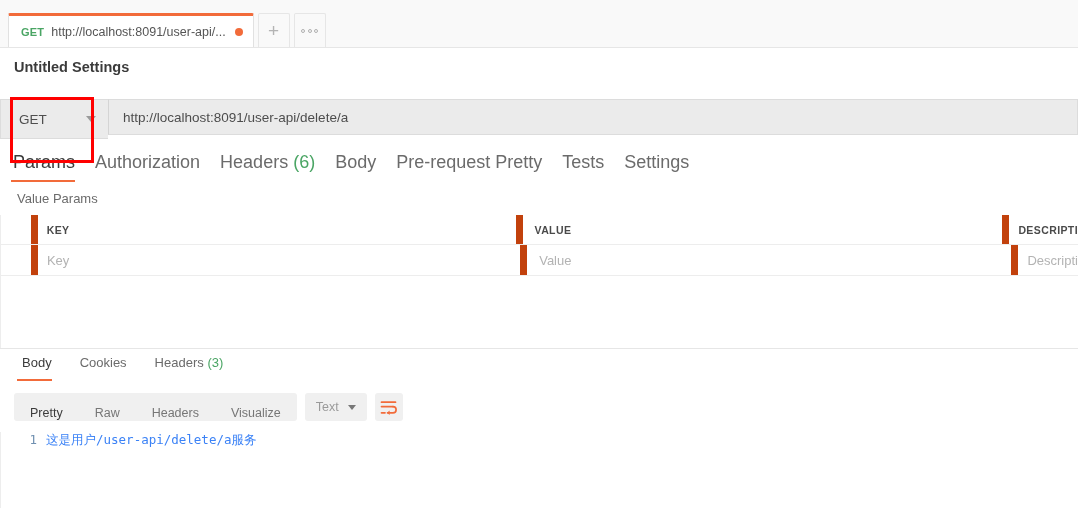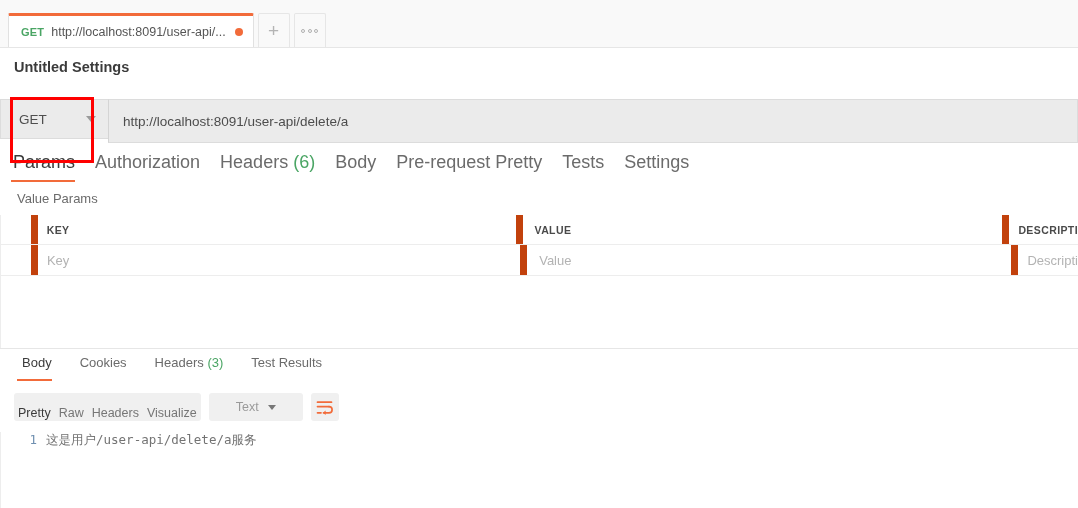--- a/index.html
+++ b/index.html
@@ -55,21 +55,21 @@
   
   .urlrow { position:absolute; left:0; top:99px; width:1078px; height:40px; display:flex; }
   .method-box {
     width:108px; height:40px; background:#ebebeb; border:1px solid #dcdcdc;
     border-right:none; display:flex; align-items:center; justify-content:space-between;
     padding:0 12px 0 18px;
   }
   .method-box .mlabel { font-size:13.5px; color:#4f4f4f; }
   .caret { width:0;height:0;border-left:5px solid transparent;border-right:5px solid transparent;border-top:6px solid #9a9a9a; }
   .url-box {
-    flex:1; height:44px; background:#ebebeb;
+    flex:1; height:36px; background:#ebebeb;
     border:1px solid #dcdcdc; border-left:1px solid #d4d4d4;
     display:flex; align-items:center; padding-left:14px;
   }
   .url-box .utext { font-size:13.5px; color:#4d4d4d; }
 
   
   .redbox {
     position:absolute; left:10px; top:97px; width:84px; height:66px;
     border:3px solid #ff0000; z-index:40; pointer-events:none;
   }
@@ -110,32 +110,32 @@
   
   .restabs { position:absolute; left:0; top:355px; width:1078px; height:26px; display:flex; padding-left:8px; }
   .rstab { position:relative; font-size:13px; color:#6b6b6b; padding:0 14px 8px 14px; white-space:nowrap; }
   .rstab.active { color:#3b3b3b; }
   .rstab.active::after { content:""; position:absolute; left:9px; right:14px; bottom:0; height:2px; background:#f26b3a; }
   .rstab .cnt { color:#4aa564; }
 
   
   .bodybar { position:absolute; left:14px; top:393px; display:flex; align-items:center; gap:8px; }
   .seg { display:flex; background:#f0f0f0; border-radius:3px; height:28px; align-items:center; }
-  .seg span { font-size:12.5px; color:#767676; padding:0 4px;margin-top:11px; }
+  .seg span { font-size:12.5px; color:#767676; padding:0 16px;margin-top:11px; }
   .seg span.active { color:#3b3b3b; }
-  .fmt { display:flex; align-items:center; gap:9px; background:#f0f0f0; border-radius:3px; height:28px; padding:0 27px; }
+  .fmt { display:flex; align-items:center; gap:9px; background:#f0f0f0; border-radius:3px; height:28px; padding:0 11px; }
   .fmt .flabel { font-size:12.5px; color:#9a9a9a; }
   .fmt .caret-s { width:0;height:0;border-left:4.5px solid transparent;border-right:4.5px solid transparent;border-top:5.5px solid #777; }
   .wrapbtn { width:28px; height:28px; background:#f0f0f0; border-radius:3px; display:flex; align-items:center; justify-content:center; }
 
   
   .resbody { position:absolute; left:0; top:432px; width:1078px; }
   .codeline { display:flex; align-items:flex-start; font-family:"DejaVu Sans Mono", monospace; font-size:12.5px; }
   .gutnum { width:46px; text-align:right; padding-right:9px; color:#6f8fb0; }
-  .codetxt { color:#737373; white-space:pre; }
+  .codetxt { color:#3b82f6; white-space:pre; }
   .leftrail { position:absolute; left:0; top:432px; width:1px; height:76px; background:#ededed; }
 </style>
 </head>
 <body>
 
 <div id="app">
 
   <div class="tabstrip">
     <div class="tabstrip-inner">
 
@@ -223,23 +223,20 @@
   <div class="restabs">
     <div class="rstab active">
       <span>Body</span>
     </div>
     <div class="rstab">
       <span>Cookies</span>
     </div>
     <div class="rstab">
       <span>Headers</span>
       <span class="cnt">(3)</span>
-    </div>
-    <div class="rstab">
-      <span>Test Results</span>
     </div>
   </div>
 
   <div class="bodybar">
     <div class="seg">
       <span class="active">Pretty</span>
       <span>Raw</span>
       <span>Headers</span>
       <span>Visualize</span>
     </div>

